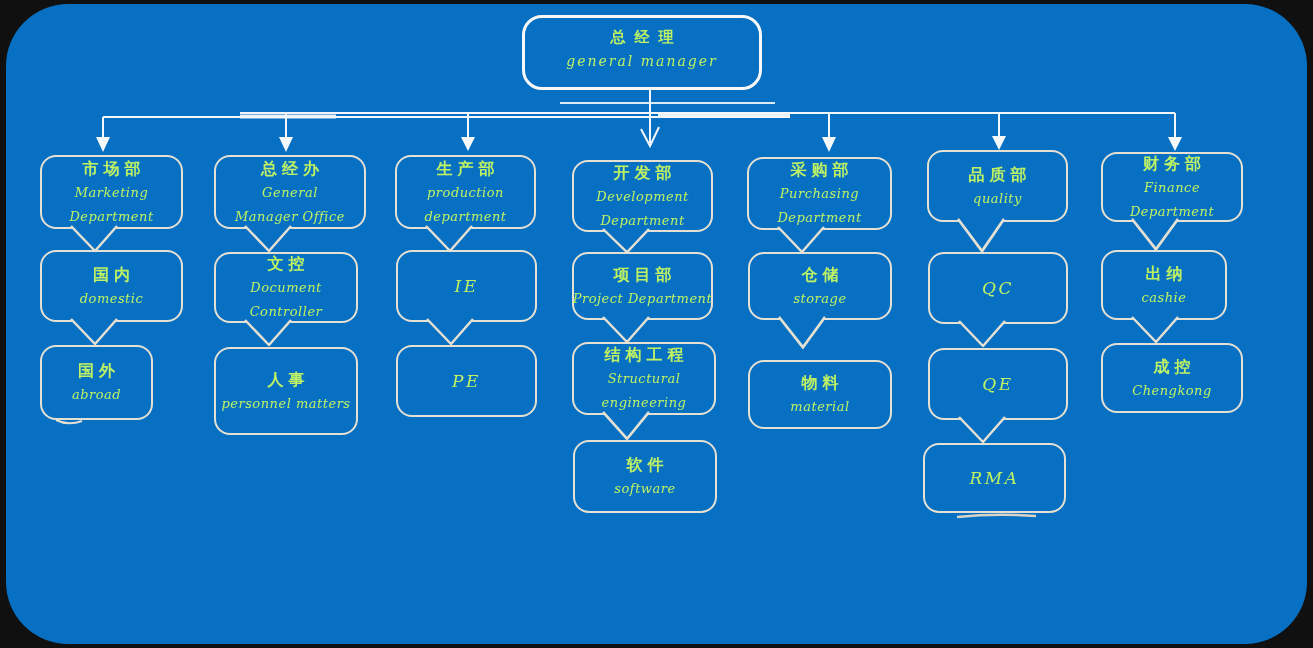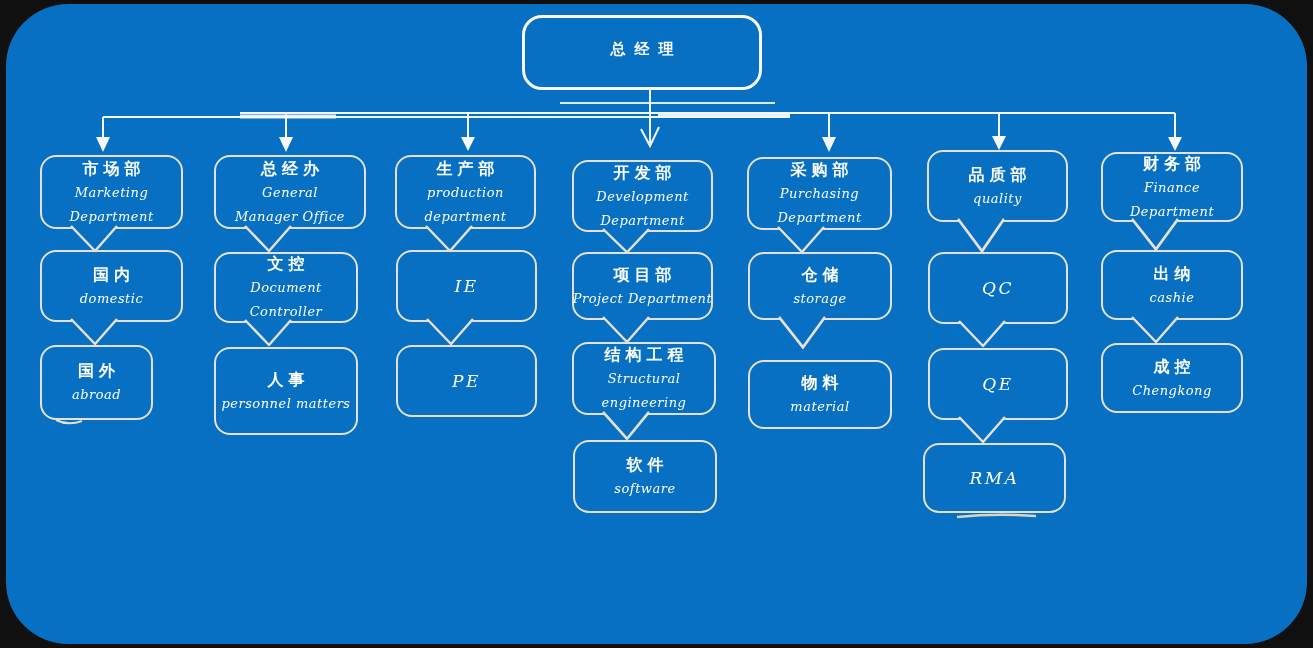--- a/index.html
+++ b/index.html
@@ -9,21 +9,21 @@
     font-family:"DejaVu Serif", serif;
   }
   .board{
     position:absolute;left:6px;top:4px;width:1301px;height:640px;
     background:#0770C2;border-radius:62px;z-index:0;
   }
   svg.connectors{position:absolute;left:0;top:0;z-index:1;}
   .box{
     position:absolute;z-index:2;box-sizing:border-box;
     border:2.5px solid #e5e0d4;border-radius:16px;
-    background:#0770C2;color:#ffffff;
+    background:#0770C2;color:#bef264;
     display:flex;flex-direction:column;align-items:center;justify-content:center;
     gap:1px;text-align:center;
   }
   .box.top{
     border-color:#f8f8f8;border-width:3px;border-radius:20px;padding-bottom:6px;
   }
   .zh{font-size:16px;font-weight:700;letter-spacing:5px;line-height:23px;white-space:nowrap;text-indent:5px;}
   .box.top .zh{font-size:15px;letter-spacing:9px;text-indent:9px;}
   .en{font-size:13px;font-style:italic;letter-spacing:0.5px;line-height:23px;white-space:nowrap;}
   .box.top .en{font-size:14px;letter-spacing:2px;}
@@ -64,20 +64,21 @@
     <polygon points="992,136 1006,136 999,150"></polygon>
     <polygon points="1168,137 1182,137 1175,151"></polygon>
   </g>
 
   <path d="M957 517 Q 996 513 1036 516" stroke="#d9d4c6" stroke-width="2.5" fill="none"></path>
   <path d="M56 420 q 12 6 26 1" stroke="#e5e0d4" stroke-width="2" fill="none"></path>
 </svg>
 
 <div class="box top" style="left:522px;top:15px;width:240px;height:75px;">
   <div class="zh">总经理</div>
+  <div class="en">general manager</div>
 </div>
 
 <div class="box" style="left:40px;top:155px;width:143px;height:74px;">
   <div class="zh">市场部</div>
   <div class="en">Marketing</div>
   <div class="en">Department</div>
 </div>
 <svg class="tail" style="left:68px;top:226px;" width="52" height="28" viewBox="0 0 52 28" preserveAspectRatio="none">
     <path d="M3 0 L27 25 L49 0"></path>
   </svg>
@@ -204,21 +205,21 @@
 </div>
 
 <div class="box" style="left:1101px;top:152px;width:142px;height:70px;">
   <div class="zh">财务部</div>
   <div class="en">Finance</div>
   <div class="en">Department</div>
 </div>
 <svg class="tail" style="left:1129px;top:219px;" width="52" height="34" viewBox="0 0 52 28" preserveAspectRatio="none">
     <path d="M3 0 L27 25 L49 0"></path>
   </svg>
-<div class="box" style="left:1101px;top:250px;width:142px;height:70px;">
+<div class="box" style="left:1101px;top:250px;width:126px;height:70px;">
   <div class="zh">出纳</div>
   <div class="en">cashie</div>
 </div>
 <svg class="tail" style="left:1129px;top:317px;" width="52" height="28" viewBox="0 0 52 28" preserveAspectRatio="none">
     <path d="M3 0 L27 25 L49 0"></path>
   </svg>
 <div class="box" style="left:1101px;top:343px;width:142px;height:70px;">
   <div class="zh">成控</div>
   <div class="en">Chengkong</div>
 </div>

